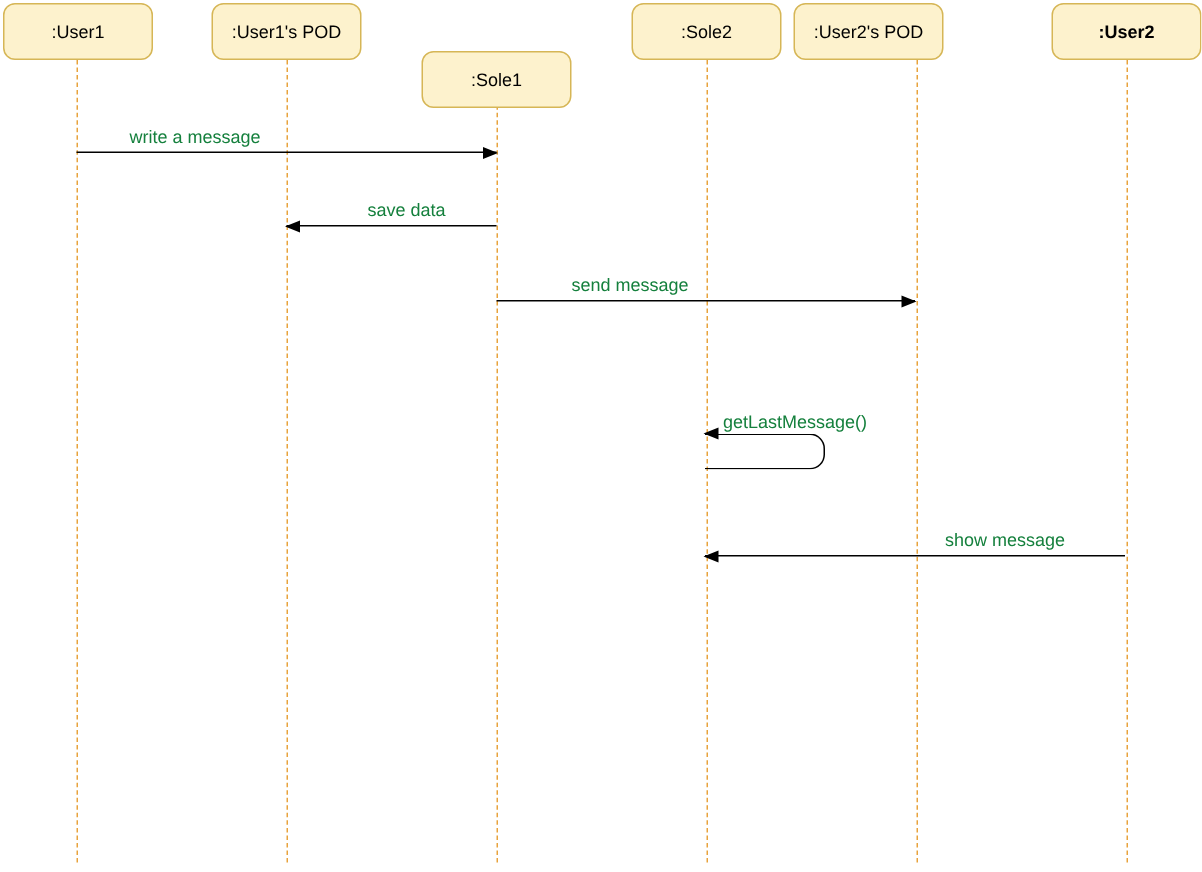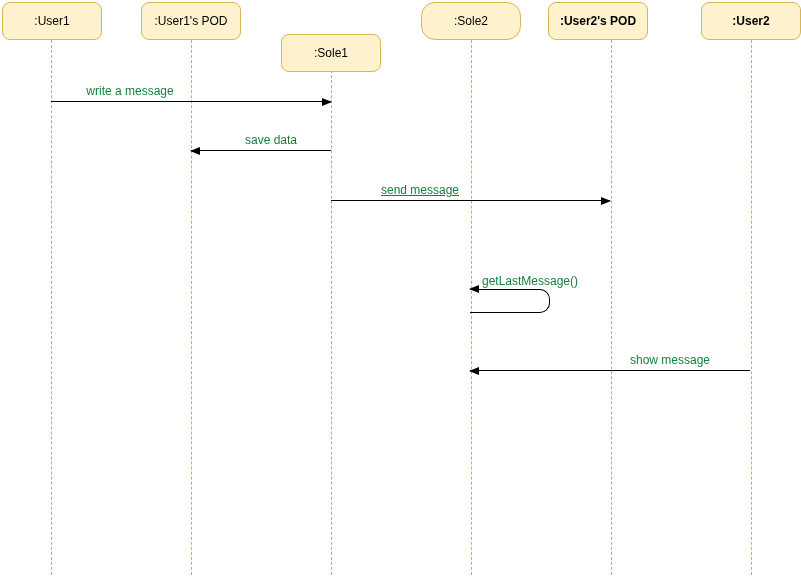--- a/index.html
+++ b/index.html
@@ -111,44 +111,44 @@
 
   <div class="participant-box" style="left:2px; top:2px;">
     <span class="participant-label">:User1</span>
   </div>
   <div class="participant-box" style="left:141px; top:2px;justify-content:center;">
     <span class="participant-label">:User1's POD</span>
   </div>
   <div class="participant-box" style="left:281px; top:2px;margin-top:32px;">
     <span class="participant-label">:Sole1</span>
   </div>
-  <div class="participant-box" style="left:421px; top:2px;border-radius:14px;">
+  <div class="participant-box" style="left:421px; top:2px;">
     <span class="participant-label">:Sole2</span>
   </div>
-  <div class="participant-box" style="left:548px; top:2px;font-weight:bold;">
+  <div class="participant-box" style="left:529px; top:2px;">
     <span class="participant-label">:User2's POD</span>
   </div>
   <div class="participant-box" style="left:701px; top:2px;font-weight:bold;">
     <span class="participant-label">:User2</span>
   </div>
 
   <div class="message" style="left:51px; top:101px; width:280px;">
     <span class="arrowhead right"></span>
   </div>
   <div class="message-label" style="left:130px; top:85px;">write a message</div>
 
   <div class="message" style="left:191px; top:150px; width:140px;">
     <span class="arrowhead left"></span>
   </div>
   <div class="message-label" style="left:271px; top:134px;">save data</div>
 
   <div class="message" style="left:331px; top:200px; width:279px;">
     <span class="arrowhead right"></span>
   </div>
-  <div class="message-label" style="left:420px; top:184px;text-decoration:underline;">send message</div>
+  <div class="message-label" style="left:420px; top:184px;">send message</div>
 
   <div class="self-message" style="left:470px; top:289px; width:80px; height:24px;"></div>
   <span class="self-arrowhead" style="left:469px; top:284.5px;"></span>
   <div class="message-label" style="left:530px; top:275px;">getLastMessage()</div>
 
   <div class="message" style="left:470px; top:370px; width:280px;">
     <span class="arrowhead left"></span>
   </div>
   <div class="message-label" style="left:670px; top:354px;">show message</div>
 

